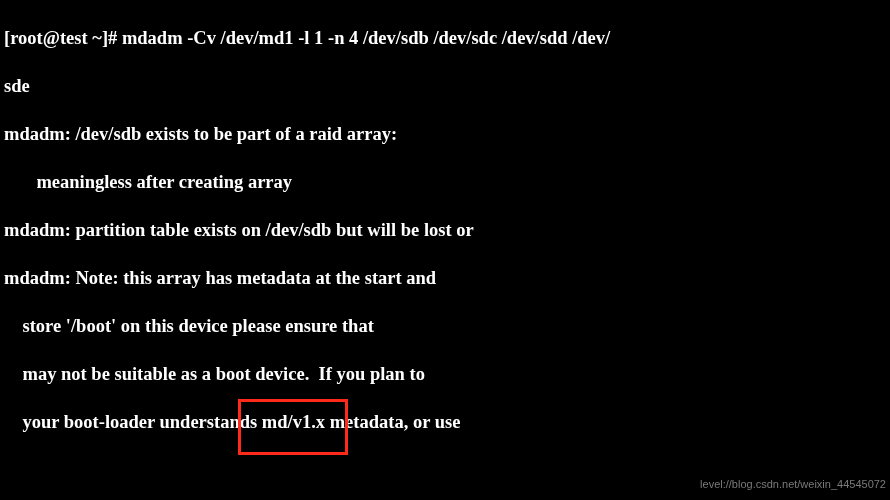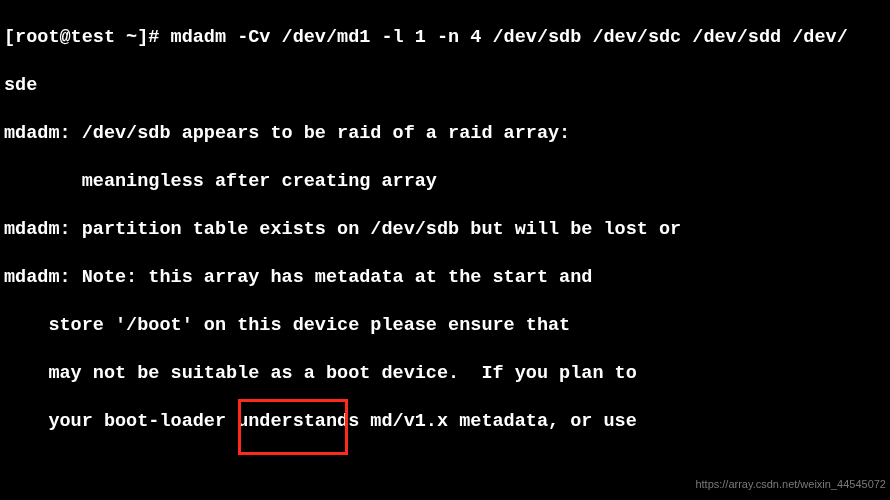--- a/index.html
+++ b/index.html
@@ -13,21 +13,21 @@
     line-height: 24px;
     color: #fff;
     overflow: hidden;
     position: relative;
     font-weight: bold;
   }
   .terminal {
     padding: 2px 4px;
     white-space: pre;
   }
-  .line { display: block; }
+  .line { display: block; font-family: Liberation Serif, serif; }
   .highlight-box {
     position: absolute;
     border: 3px solid #ff2a1a;
     width: 110px;
     height: 56px;
     left: 238px;
     top: 399px;
     pointer-events: none;
     box-sizing: border-box;
   }
@@ -40,21 +40,21 @@
     font-family: Arial, sans-serif;
     font-weight: normal;
   }
 </style>
 </head>
 <body>
 
 <div class="terminal">
 <span class="line">[root@test ~]# mdadm -Cv /dev/md1 -l 1 -n 4 /dev/sdb /dev/sdc /dev/sdd /dev/</span>
 <span class="line">sde</span>
-<span class="line">mdadm: /dev/sdb appears to be raid of a raid array:</span>
+<span class="line">mdadm: /dev/sdb exists to be part of a raid array:</span>
 <span class="line">       meaningless after creating array</span>
 <span class="line">mdadm: partition table exists on /dev/sdb but will be lost or</span>
 <span class="line">mdadm: Note: this array has metadata at the start and</span>
 <span class="line">    store '/boot' on this device please ensure that</span>
 <span class="line">    may not be suitable as a boot device.  If you plan to</span>
 <span class="line">    your boot-loader understands md/v1.x metadata, or use</span>
 
 
 
 
@@ -63,13 +63,13 @@
 
 
 
 
 
 
 </div>
 
 <div class="highlight-box"></div>
 
-<div class="watermark">https://array.csdn.net/weixin_44545072</div>
+<div class="watermark">level://blog.csdn.net/weixin_44545072</div>
 
 </body></html>

